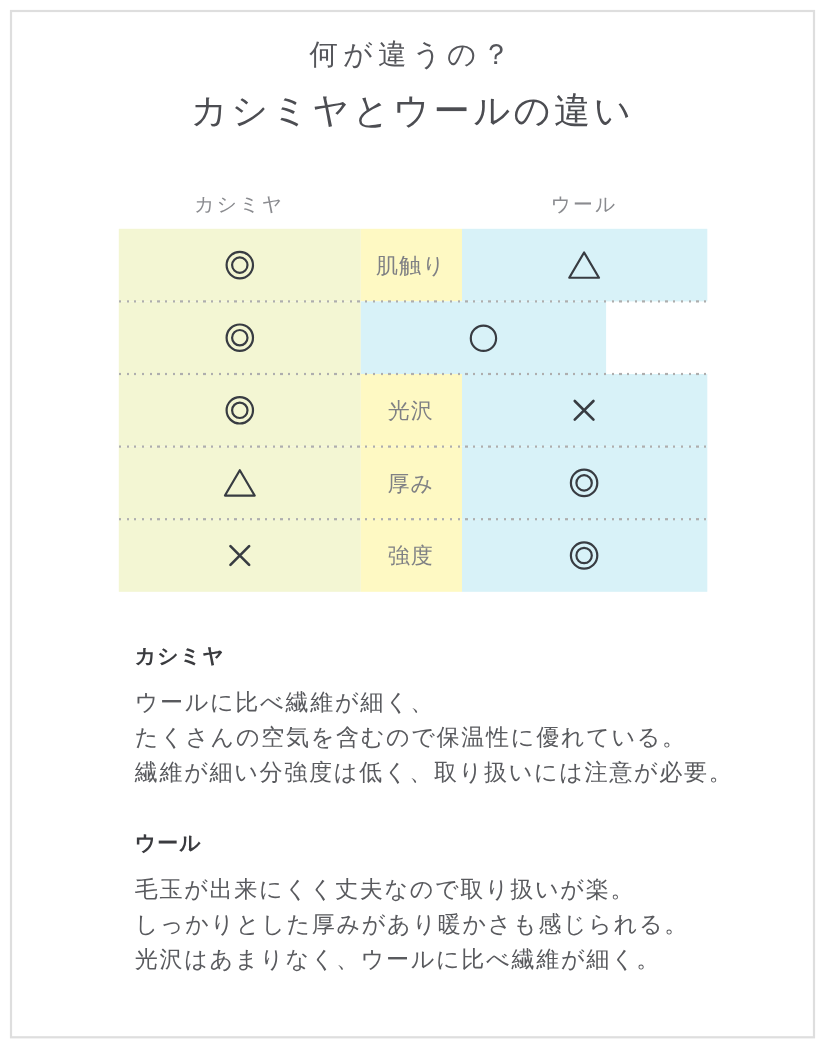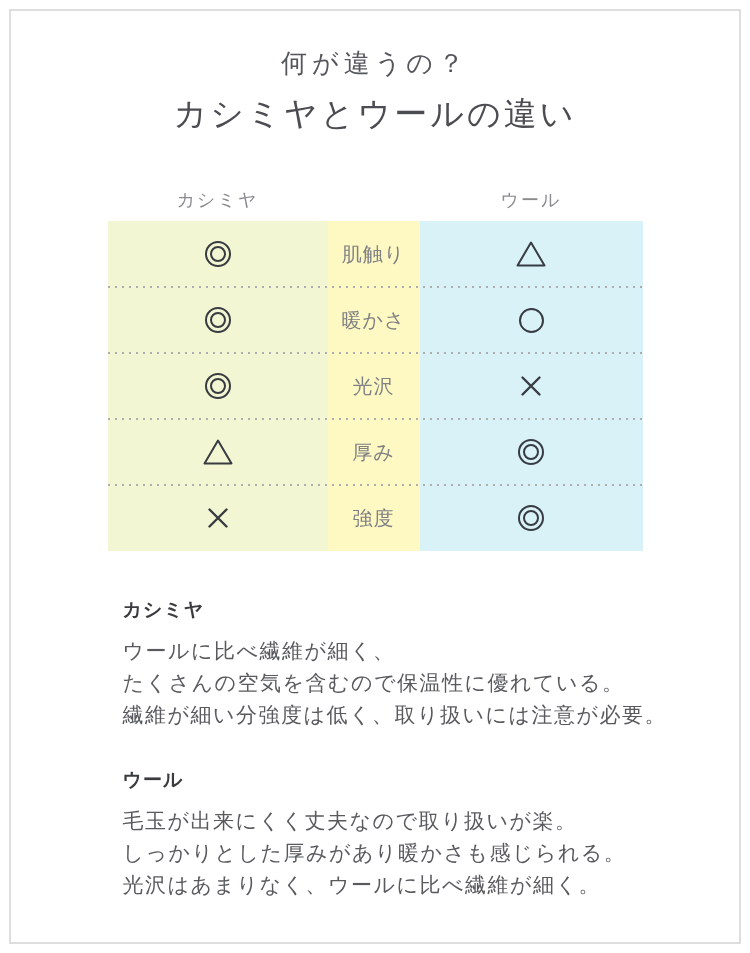--- a/index.html
+++ b/index.html
@@ -13,21 +13,21 @@
     font-family: "DejaVu Sans", "Liberation Sans", sans-serif;
   }
   .frame {
     position: absolute;
     inset: 9px;
     border: 2px solid #dedede;
     pointer-events: none;
   }
 
   
-  .header { padding-top: 45px; text-align: center; }
+  .header { padding-top: 32px; text-align: center; }
   .title-small {
     font-family: "DejaVu Serif", "Liberation Serif", serif;
     font-size: 26px;
     line-height: 36px;
     letter-spacing: 5px;
     color: #55565b;
   }
   .title-main {
     font-family: Liberation Sans, sans-serif;
     font-size: 33px;
@@ -139,23 +139,20 @@
 
       <div class="row">
         <div class="cell cell-left" style="background: rgb(243, 246, 211);">
           <span class="symbol" aria-label="◎">
               <svg width="28" height="28" viewBox="0 0 28 28" fill="none">
                 <circle cx="14" cy="14" r="12" stroke="#383c42" stroke-width="2"></circle>
                 <circle cx="14" cy="14" r="7" stroke="#383c42" stroke-width="2"></circle>
               </svg>
             </span>
         </div>
-        <div class="cell cell-mid">
-          <span class="row-label">暖かさ</span>
-        </div>
         <div class="cell cell-right" style="background: rgb(216, 242, 248);">
           <span class="symbol" aria-label="○">
               <svg width="27" height="27" viewBox="0 0 27 27" fill="none">
                 <circle cx="13.5" cy="13.5" r="11.5" stroke="#383c42" stroke-width="2"></circle>
               </svg>
             </span>
         </div>
       </div>
 
       <div class="row">

